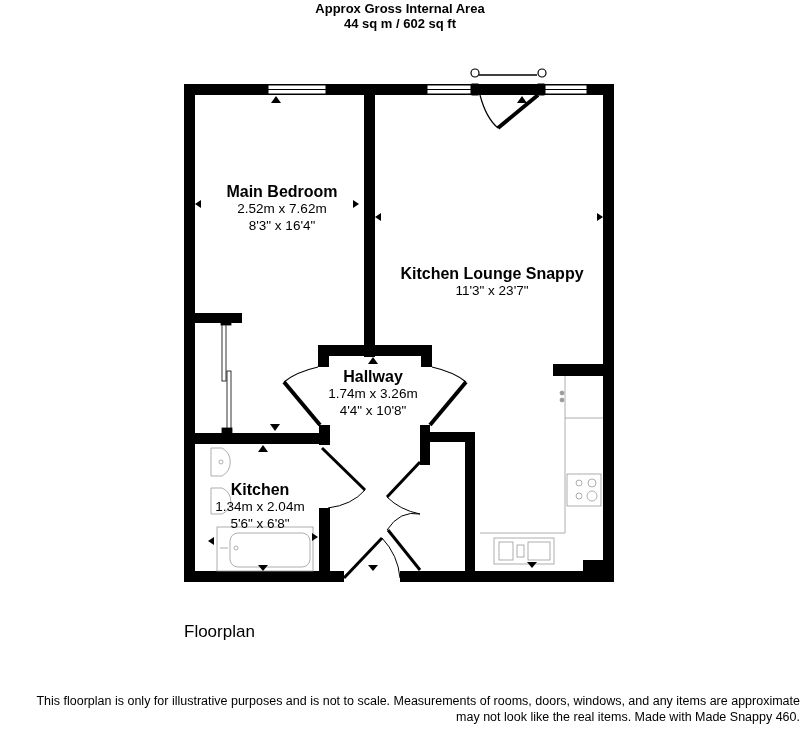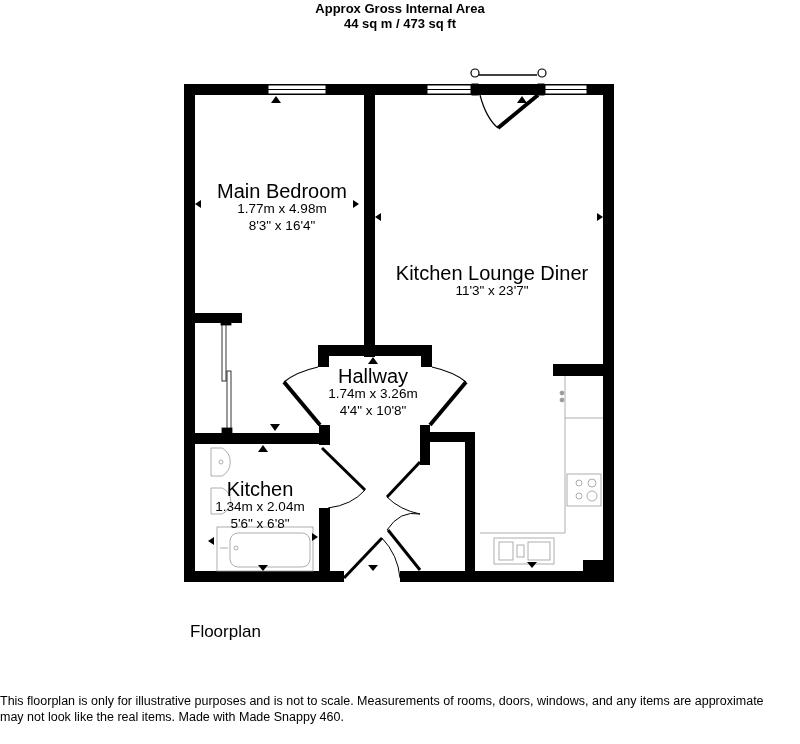--- a/index.html
+++ b/index.html
@@ -2,31 +2,31 @@
 <html><head>
   <meta charset="utf-8">
   <style>
     html, body { margin: 0; padding: 0; background: #ffffff; }
     body { width: 800px; height: 744px; position: relative; overflow: hidden;
            font-family: "Liberation Sans", sans-serif; color: #000; }
     .header { position: absolute; top: 1px; left: 0; width: 800px; text-align: center;
               font-weight: bold; font-size: 13px; line-height: 15px; }
     .plan { position: absolute; left: 0; top: 0; width: 800px; height: 600px; }
     .room-label { position: absolute; text-align: center; font-size: 13.5px; line-height: 17px; white-space: nowrap; }
-    .room-label .name { font-weight: normal; font-size: 20px; }
-    .caption { position: absolute; left: 184px; top: 622px; font-size: 17px; margin-left: 6px; }
-    .disclaimer { position: absolute; left: 0; top: 693px; width: 800px; text-align: left;
+    .room-label .name { font-weight: bold; font-size: 16px; }
+    .caption { position: absolute; left: 184px; top: 622px; font-size: 17px; }
+    .disclaimer { position: absolute; left: 0; top: 693px; width: 800px; text-align: right;
                   font-size: 12.5px; line-height: 16px; }
   </style>
 </head>
 <body>
 
 <div class="header">
   <div>Approx Gross Internal Area</div>
-  <div>44 sq m / 473 sq ft</div>
+  <div>44 sq m / 602 sq ft</div>
 </div>
 
 <svg class="plan" width="800" height="600" viewBox="0 0 800 600" xmlns="http://www.w3.org/2000/svg">
   <g fill="#000">
 
     <rect x="184" y="84" width="430" height="11"></rect>
     <rect x="184" y="84" width="11" height="498"></rect>
     <rect x="603" y="84" width="11" height="498"></rect>
     <rect x="184" y="571" width="160" height="11"></rect>
     <rect x="400" y="571" width="214" height="11"></rect>
@@ -137,26 +137,26 @@
     <polygon points="208,541 214,537 214,545"></polygon>
     <polygon points="318,537 312,533 312,541"></polygon>
     <polygon points="258,565 263,571 268,565"></polygon>
     <polygon points="527,562 532,568 537,562"></polygon>
     <polygon points="368,565 373,571 378,565"></polygon>
   </g>
 </svg>
 
 <div class="room-label" style="left:202px; top:183px; width:160px;">
   <div class="name">Main Bedroom</div>
-  <div>1.77m x 4.98m</div>
+  <div>2.52m x 7.62m</div>
   <div>8'3" x 16'4"</div>
 </div>
 
 <div class="room-label" style="left:392px; top:265px; width:200px;">
-  <div class="name">Kitchen Lounge Diner</div>
+  <div class="name">Kitchen Lounge Snappy</div>
   <div>11'3" x 23'7"</div>
 </div>
 
 <div class="room-label" style="left:303px; top:368px; width:140px;">
   <div class="name">Hallway</div>
   <div>1.74m x 3.26m</div>
   <div>4'4" x 10'8"</div>
 </div>
 
 <div class="room-label" style="left:200px; top:481px; width:120px;">

